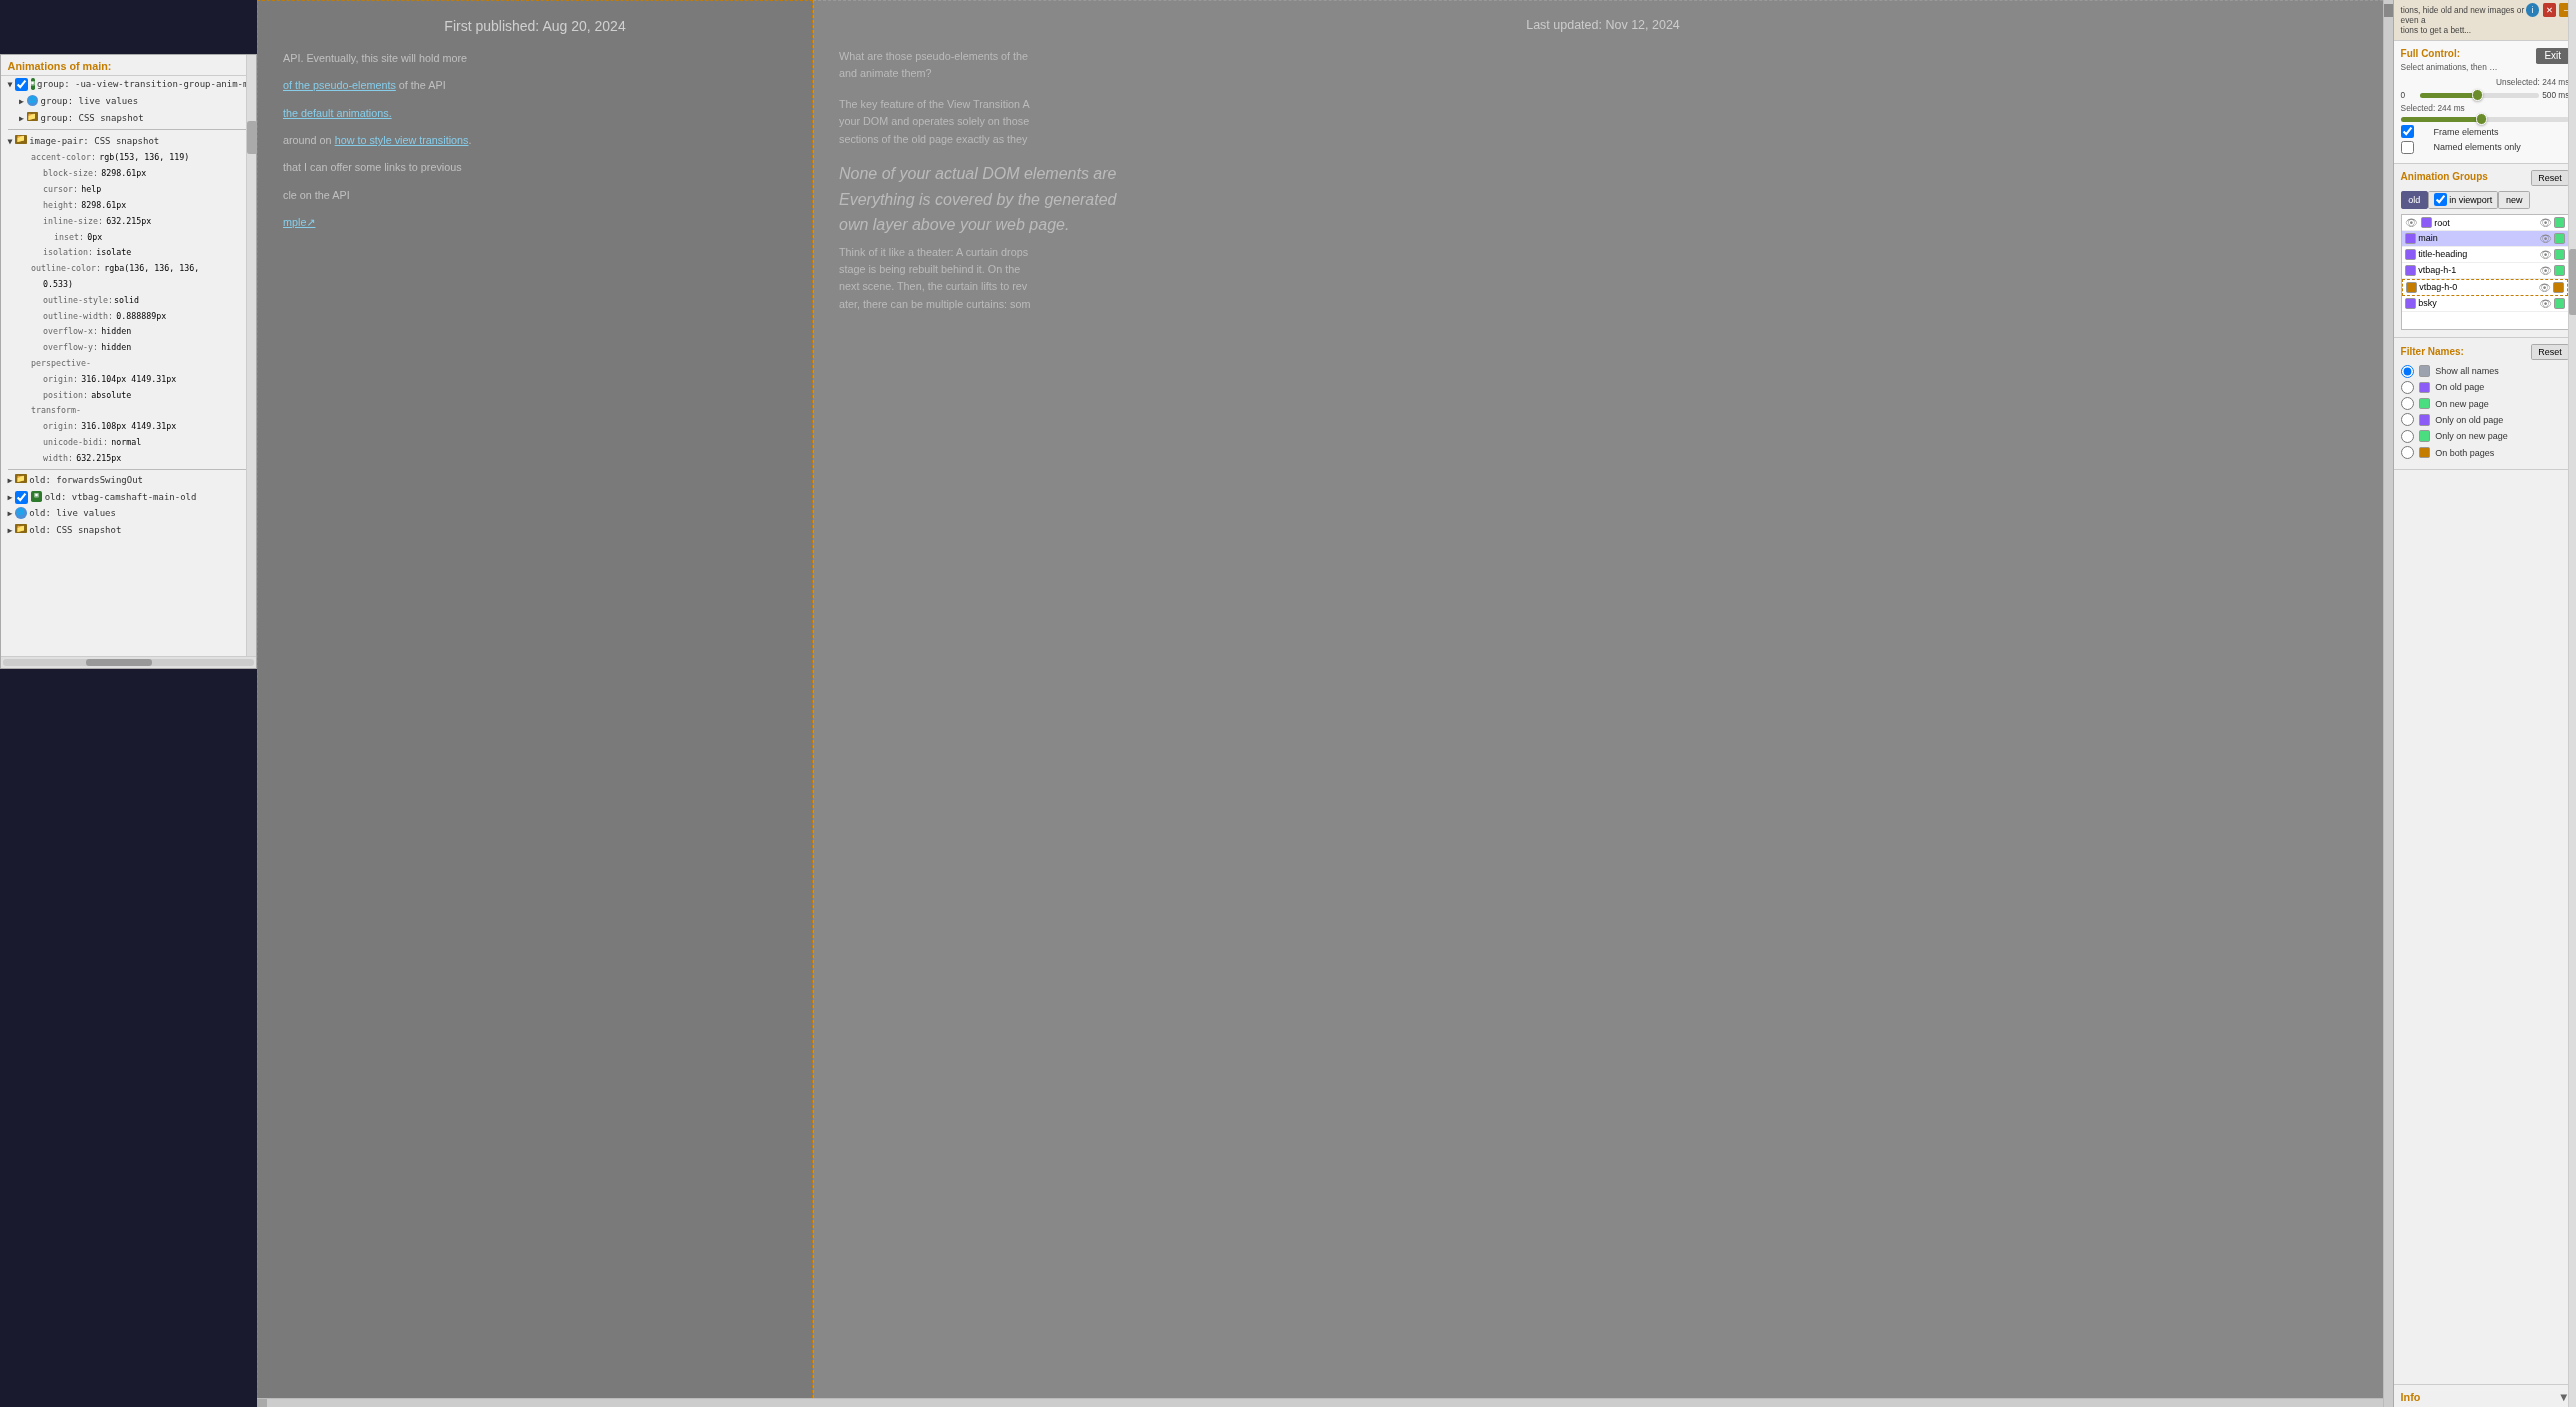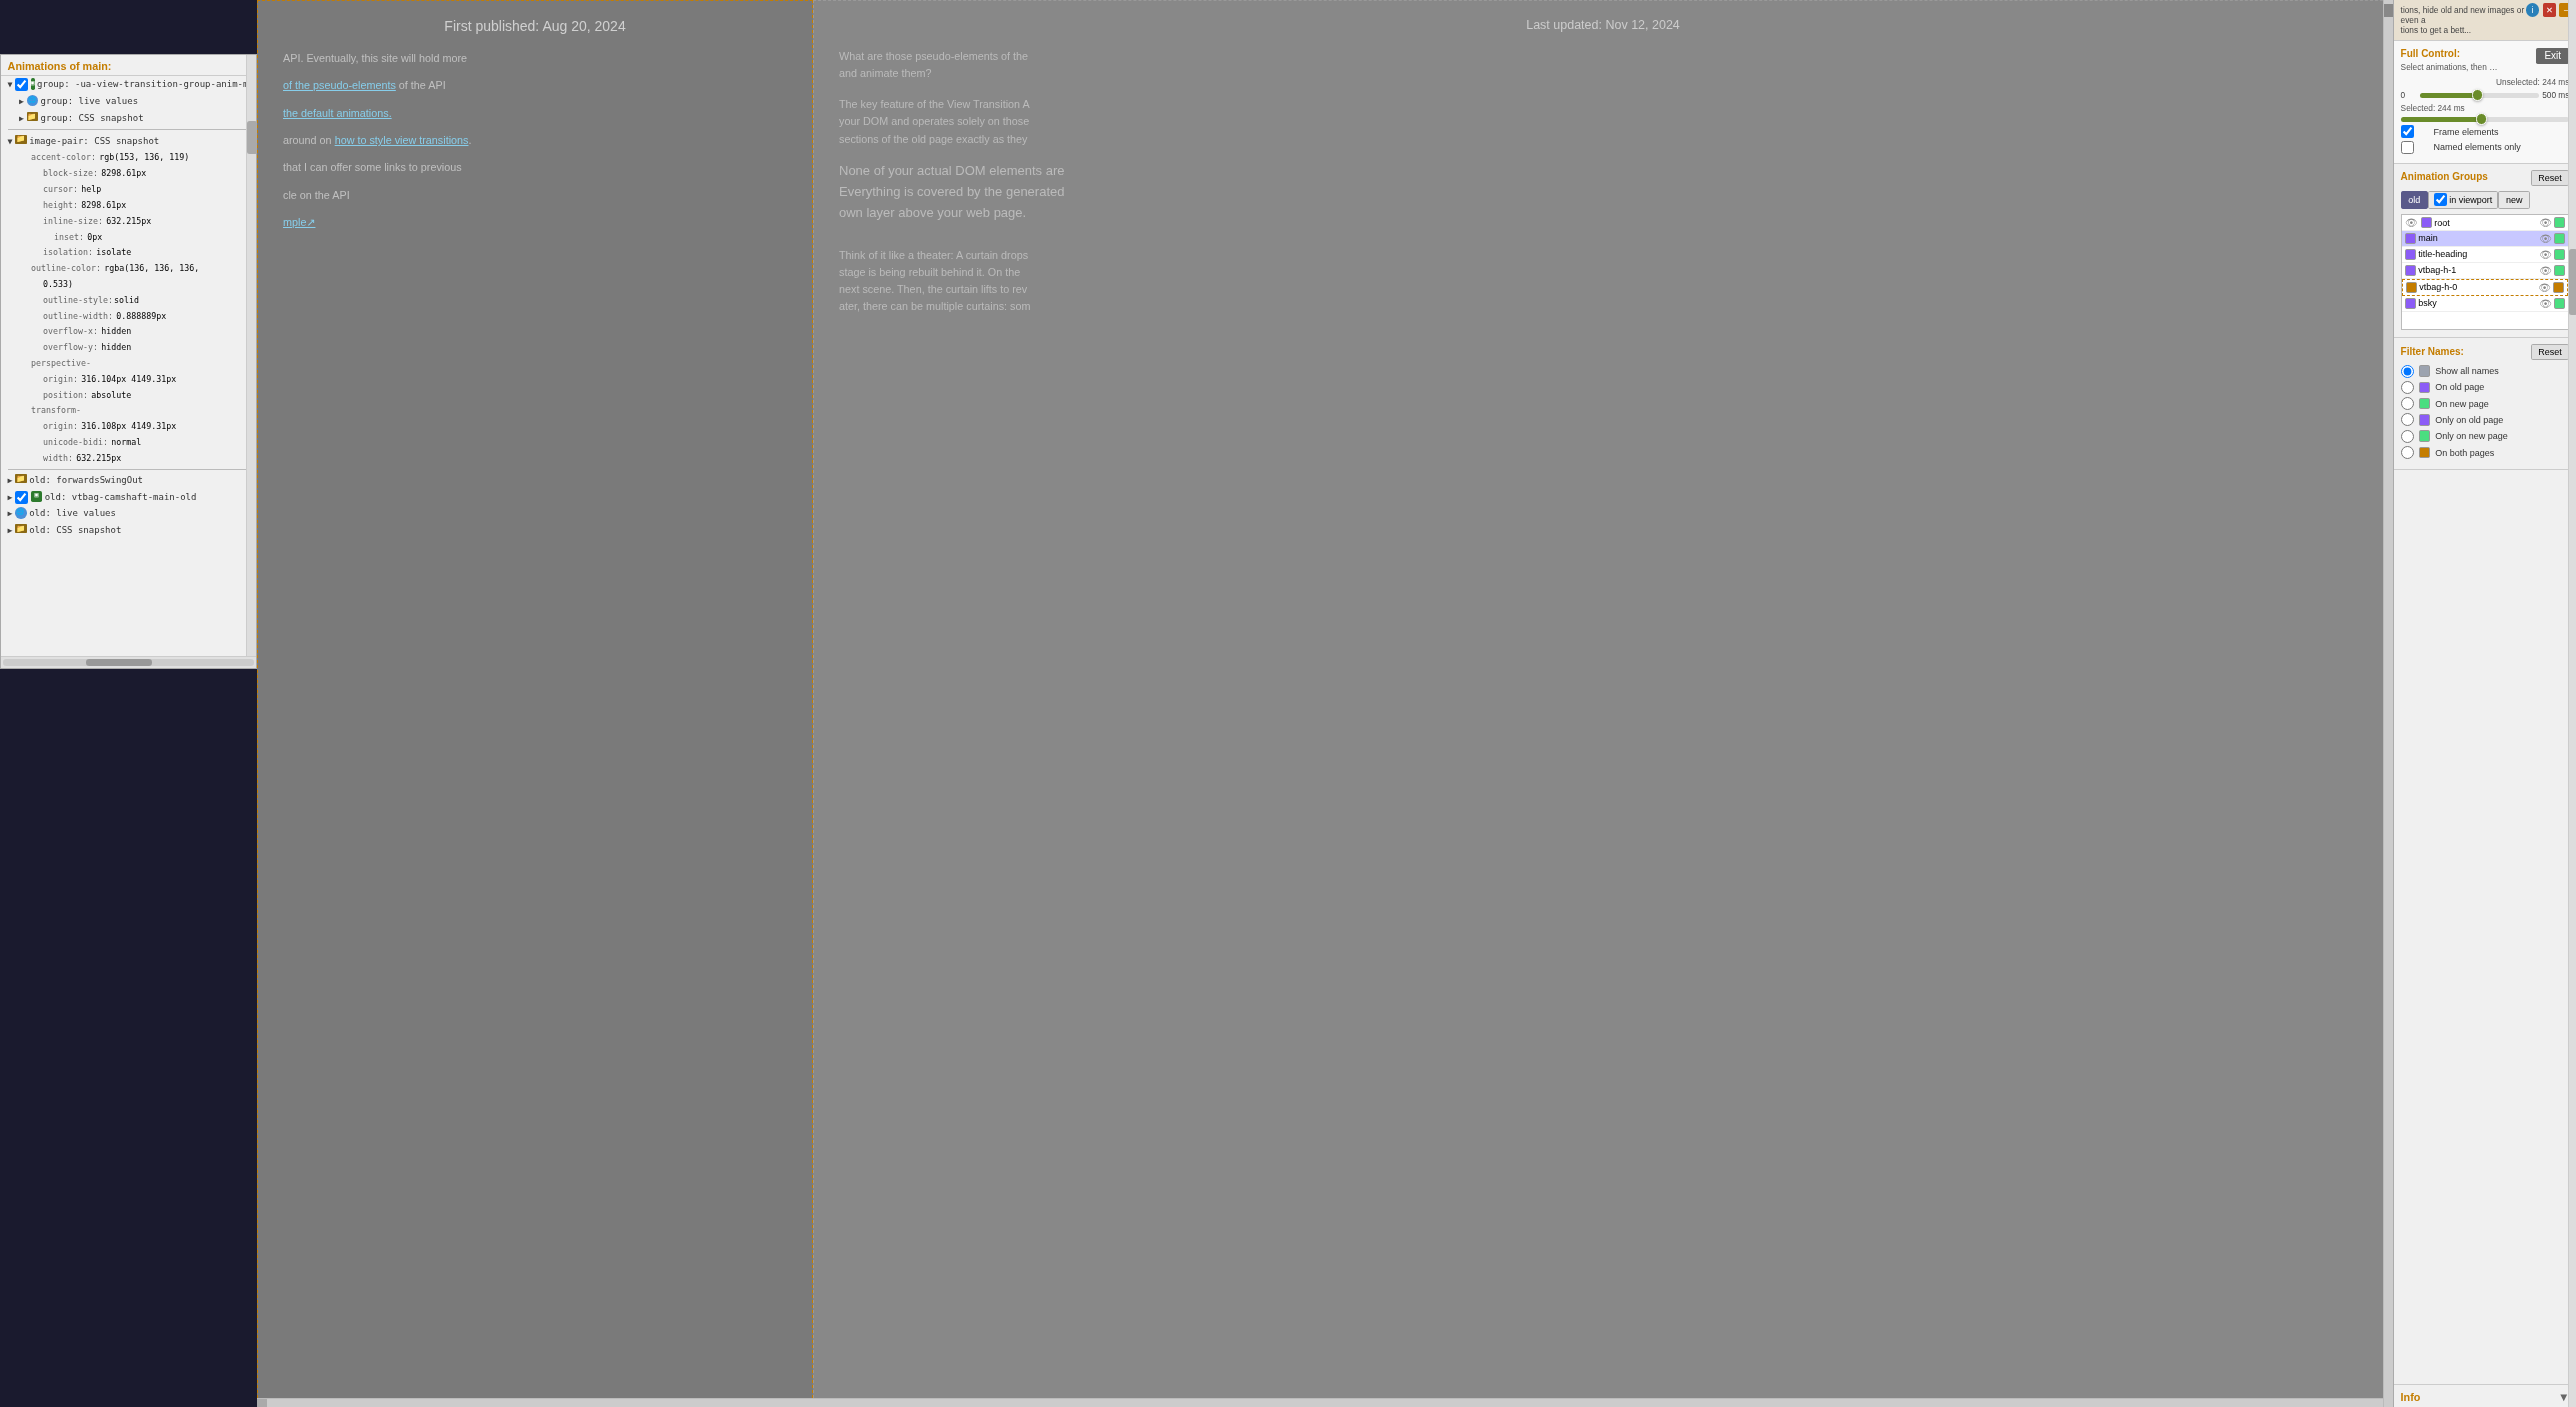--- a/index.html
+++ b/index.html
@@ -553,21 +553,21 @@
         <div style="font-size:10.8px;color:#c0c0c0;line-height:1.6;margin-bottom:10px;">around on <span style="color:#87ceeb;text-decoration:underline;">how to style view transitions</span>.</div>
         <div style="font-size:10.8px;color:#c0c0c0;line-height:1.6;margin-bottom:10px;">that I can offer some links to previous</div>
         <div style="font-size:10.8px;color:#c0c0c0;line-height:1.6;margin-bottom:10px;">cle on the API</div>
         <div style="font-size:10.8px;color:#c0c0c0;line-height:1.6;margin-bottom:10px;"><span style="color:#87ceeb;text-decoration:underline;margin-top:36px;">mple↗</span></div>
       </div>
 
       <div style="flex:1;background:#888;border:1.7px dashed #999;padding:16.6px 25px;color:#bbb;overflow:hidden;">
         <div style="font-size:12.5px;color:#ccc;margin-bottom:16.6px;text-align:center;">Last updated: Nov 12, 2024</div>
         <div style="font-size:10.8px;color:#bbb;line-height:1.6;margin-bottom:13.3px;">What are those pseudo-elements of the<br>and animate them?</div>
         <div style="font-size:10.8px;color:#bbb;line-height:1.6;margin-bottom:13.3px;">The key feature of the View Transition A<br>your DOM and operates solely on those<br>sections of the old page exactly as they</div>
-        <div style="font-size:13px;color:#bbb;line-height:1.6;margin-bottom:23px;">None of your actual DOM elements are<br>Everything is covered by the generated<br>own layer above your web page.</div>
+        <div style="font-size:16px;color:#bbb;line-height:1.6;margin-bottom:6px;font-style:italic;">None of your actual DOM elements are<br>Everything is covered by the generated<br>own layer above your web page.</div>
         <div style="font-size:10.8px;color:#bbb;line-height:1.6;margin-bottom:13.3px;">Think of it like a theater: A curtain drops<br>stage is being rebuilt behind it. On the<br>next scene. Then, the curtain lifts to rev<br>ater, there can be multiple curtains: som</div>
       </div>
 
       <div style="position:absolute;right:0;top:0;bottom:0;width:10px;background:#ccc;border-left:0.8px solid #bbb;">
         <div style="position:absolute;top:4.2px;width:10px;height:13.3px;background:#888;"></div>
       </div>
 
       <div style="position:absolute;bottom:0;left:0;right:10px;height:10px;background:#ccc;border-top:0.8px solid #bbb;">
         <div style="position:absolute;left:0;width:10px;height:10px;background:#aaa;"></div>
       </div>

